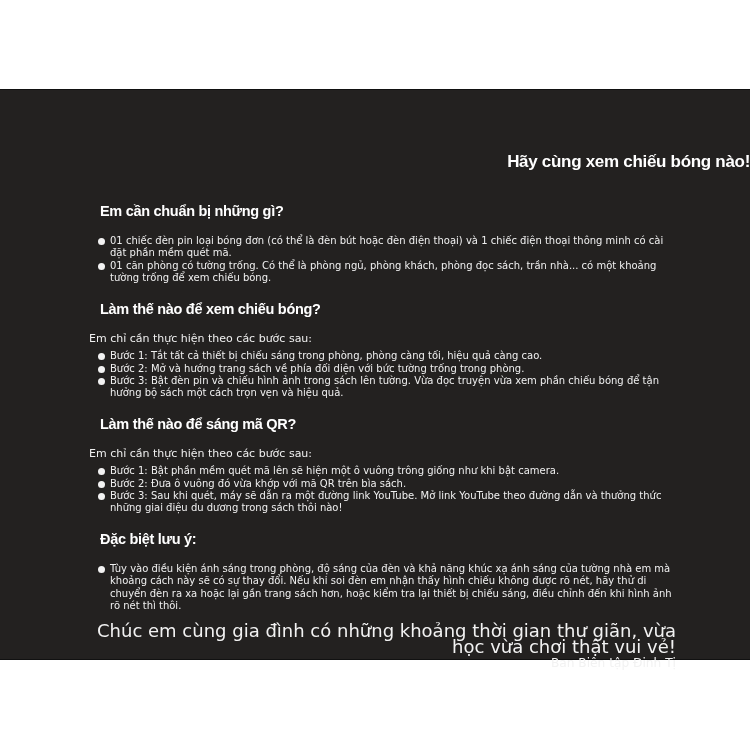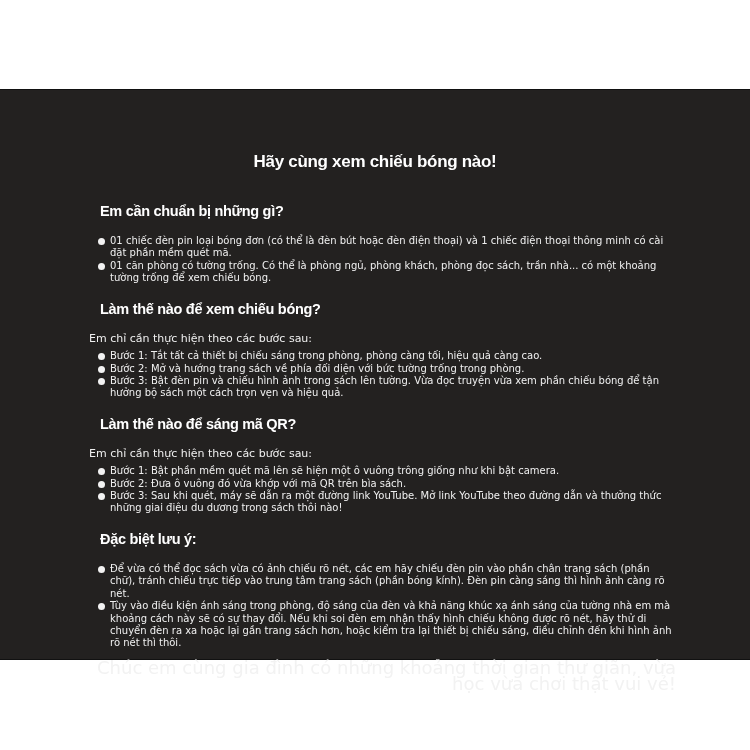--- a/index.html
+++ b/index.html
@@ -24,21 +24,21 @@
       border-bottom: 1px solid #111;
       box-sizing: border-box;
       color: #f2f2f2;
       font-family: "DejaVu Sans", sans-serif;
     }
     .title {
       position: absolute;
       top: 62px;
       left: 0;
       width: 750px;
-      text-align: center;
+      text-align: right;
       font-family: "Liberation Sans", sans-serif;
       font-weight: bold;
       font-size: 17px;
       letter-spacing: -0.3px;
       color: #ffffff;
     }
     .content {
       position: absolute;
       left: 84px;
       top: 97px;
@@ -127,20 +127,20 @@
       <ul class="bullets">
         <li><span class="bullet-dot"></span><span>Bước 1: Bật phần mềm quét mã lên sẽ hiện một ô vuông trông giống như khi bật camera.</span></li>
         <li><span class="bullet-dot"></span><span>Bước 2: Đưa ô vuông đó vừa khớp với mã QR trên bìa sách.</span></li>
         <li><span class="bullet-dot"></span><span>Bước 3: Sau khi quét, máy sẽ dẫn ra một đường link YouTube. Mở link YouTube theo đường dẫn và thưởng thức những giai điệu du dương trong sách thôi nào!</span></li>
       </ul>
     </div>
 
     <div class="section">
       <h2 class="section-heading">Đặc biệt lưu ý:</h2>
       <ul class="bullets">
-        <li><span class="bullet-dot"></span><span>Để vừa có thể đọc sách vừa có ảnh chiếu rõ nét, các em hãy chiếu đèn pin vào phần chân trang sách (phần chữ), tránh chiếu trực tiếp vào trung tâm trang sách (phần bóng kính). Đèn pin càng sáng thì hình ảnh càng rõ nét.</span></li>
         <li><span class="bullet-dot"></span><span>Tùy vào điều kiện ánh sáng trong phòng, độ sáng của đèn và khả năng khúc xạ ánh sáng của tường nhà em mà khoảng cách này sẽ có sự thay đổi. Nếu khi soi đèn em nhận thấy hình chiếu không được rõ nét, hãy thử di chuyển đèn ra xa hoặc lại gần trang sách hơn, hoặc kiểm tra lại thiết bị chiếu sáng, điều chỉnh đến khi hình ảnh rõ nét thì thôi.</span></li>
       </ul>
     </div>
 
     <div class="closing">Chúc em cùng gia đình có những khoảng thời gian thư giãn, vừa học vừa chơi thật vui vẻ!</div>
+    <div class="signature">Ban Biên tập Đinh Tị</div>
   </div>
 </div>
 
 </body></html>

